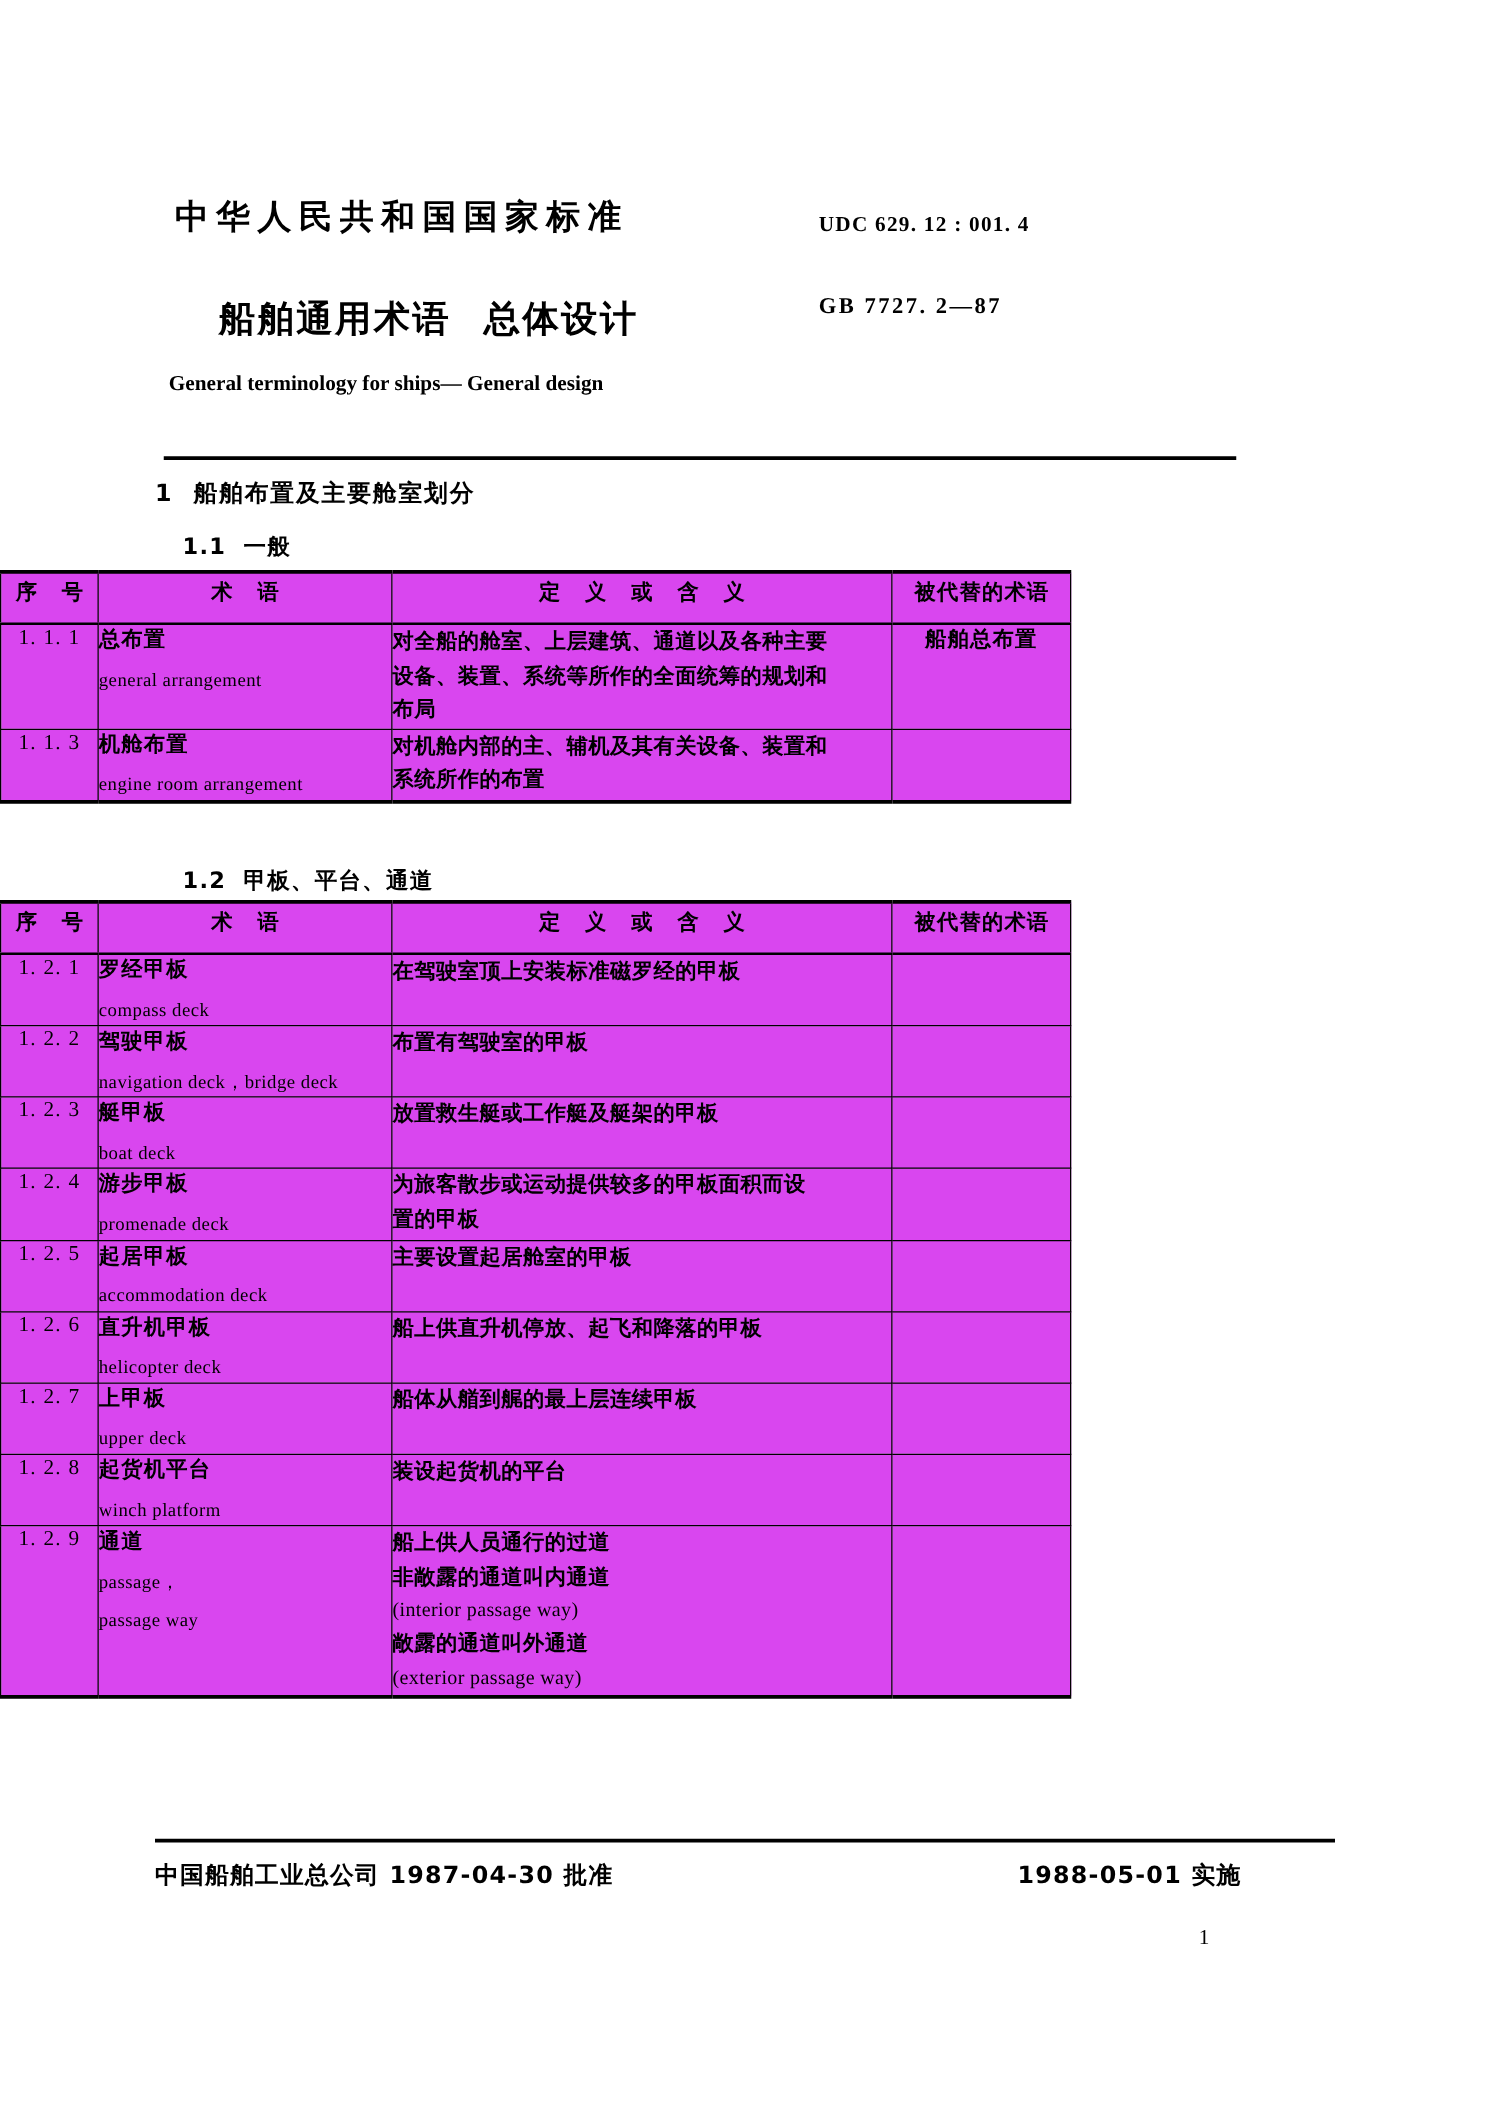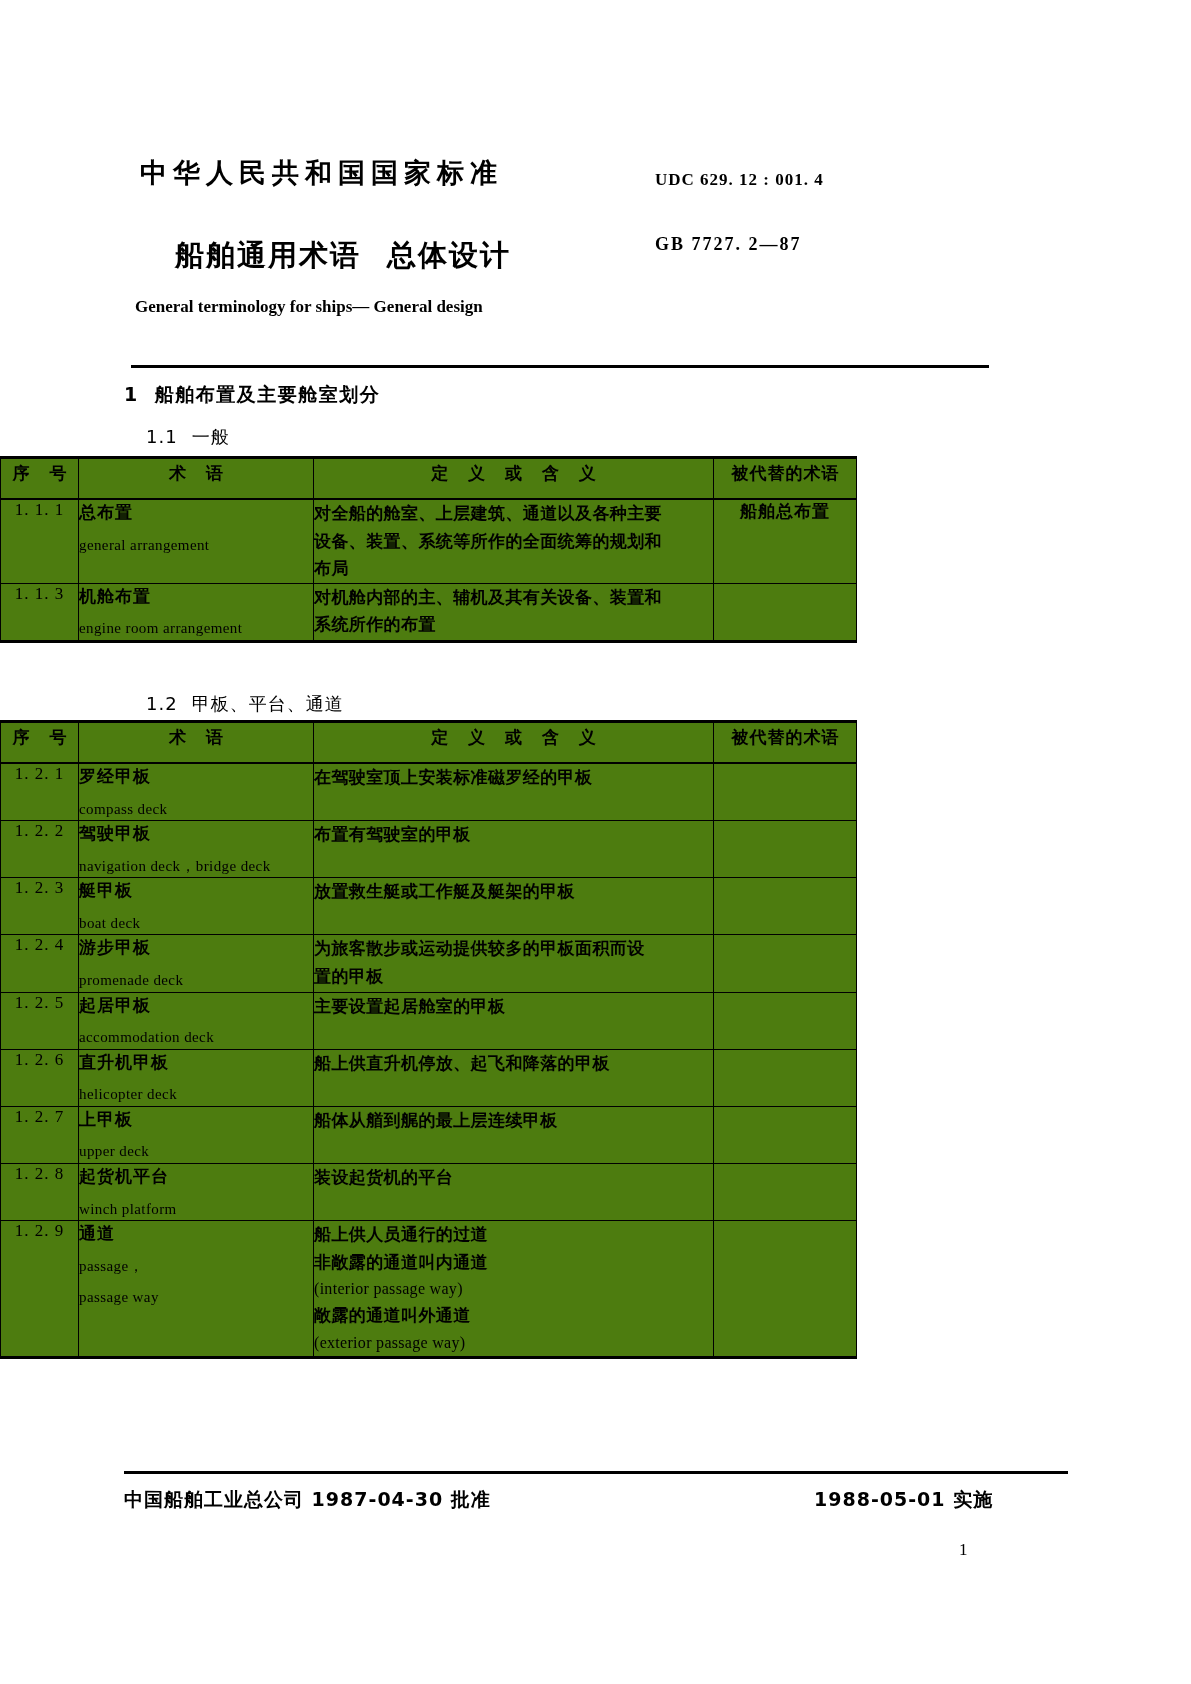--- a/index.html
+++ b/index.html
@@ -106,21 +106,21 @@
     left: 124px;
     top: 382px;
     font-weight: bold;
     font-size: 19px;
     letter-spacing: 1.5px;
     white-space: nowrap;
   }
   .sec-h1 .num { margin-right: 16px; }
 
   .sec-h2 {
-    font-weight: normal;
+    font-weight: bold;
     font-size: 18px;
     letter-spacing: 1px;
     white-space: nowrap;
     margin: 0;
   }
   .sec-h2 .num { margin-right: 14px; }
 
   .sec-1-1 {
     position: absolute;
     left: 146px;
@@ -145,21 +145,21 @@
 
   table.gb col.c-no   { width: 78px; }
   table.gb col.c-term { width: 235px; }
   table.gb col.c-def  { width: 400px; }
   table.gb col.c-old  { width: 143px; }
 
   table.gb th, table.gb td {
     border: 1px solid #000;
     padding: 0;
     vertical-align: top;
-    background: #4d7c0f;
+    background: #d946ef;
   }
   table.gb thead th {
     border-top: 3px solid #000;
     border-bottom: 2px solid #000;
     height: 32px;
     font-weight: bold;
     font-size: 17px;
     text-align: center;
     letter-spacing: 7px;
     text-indent: 7px;

